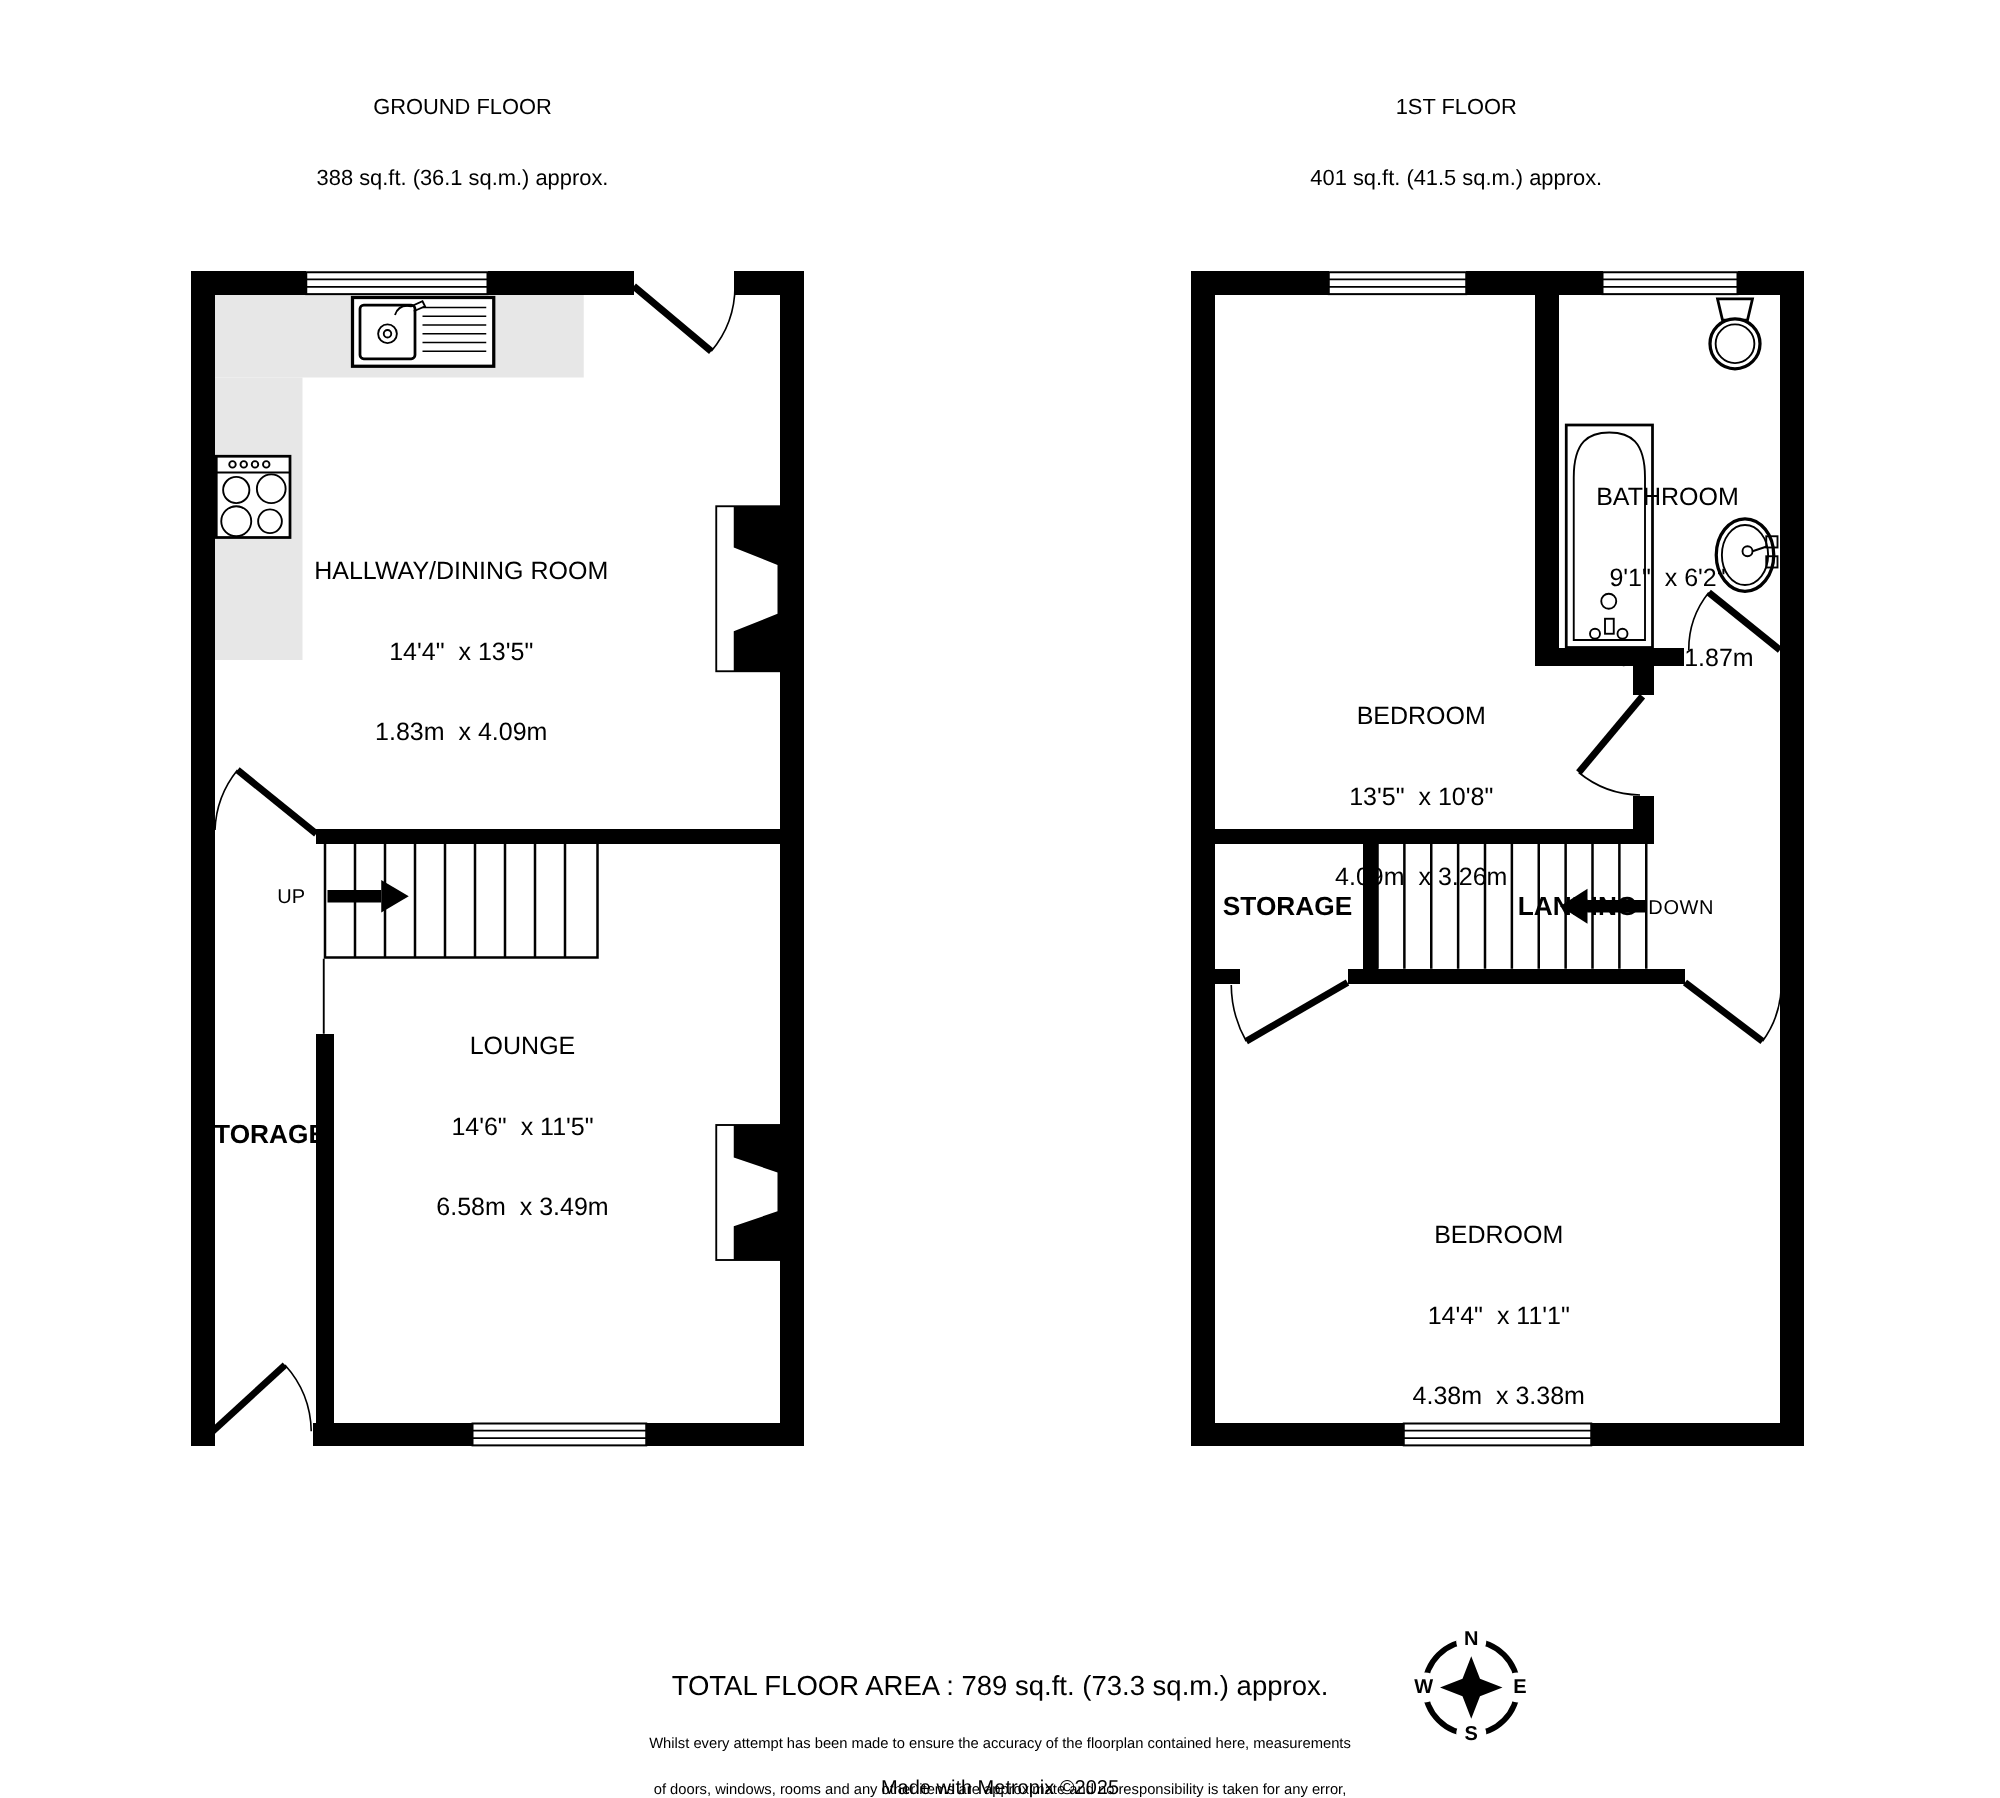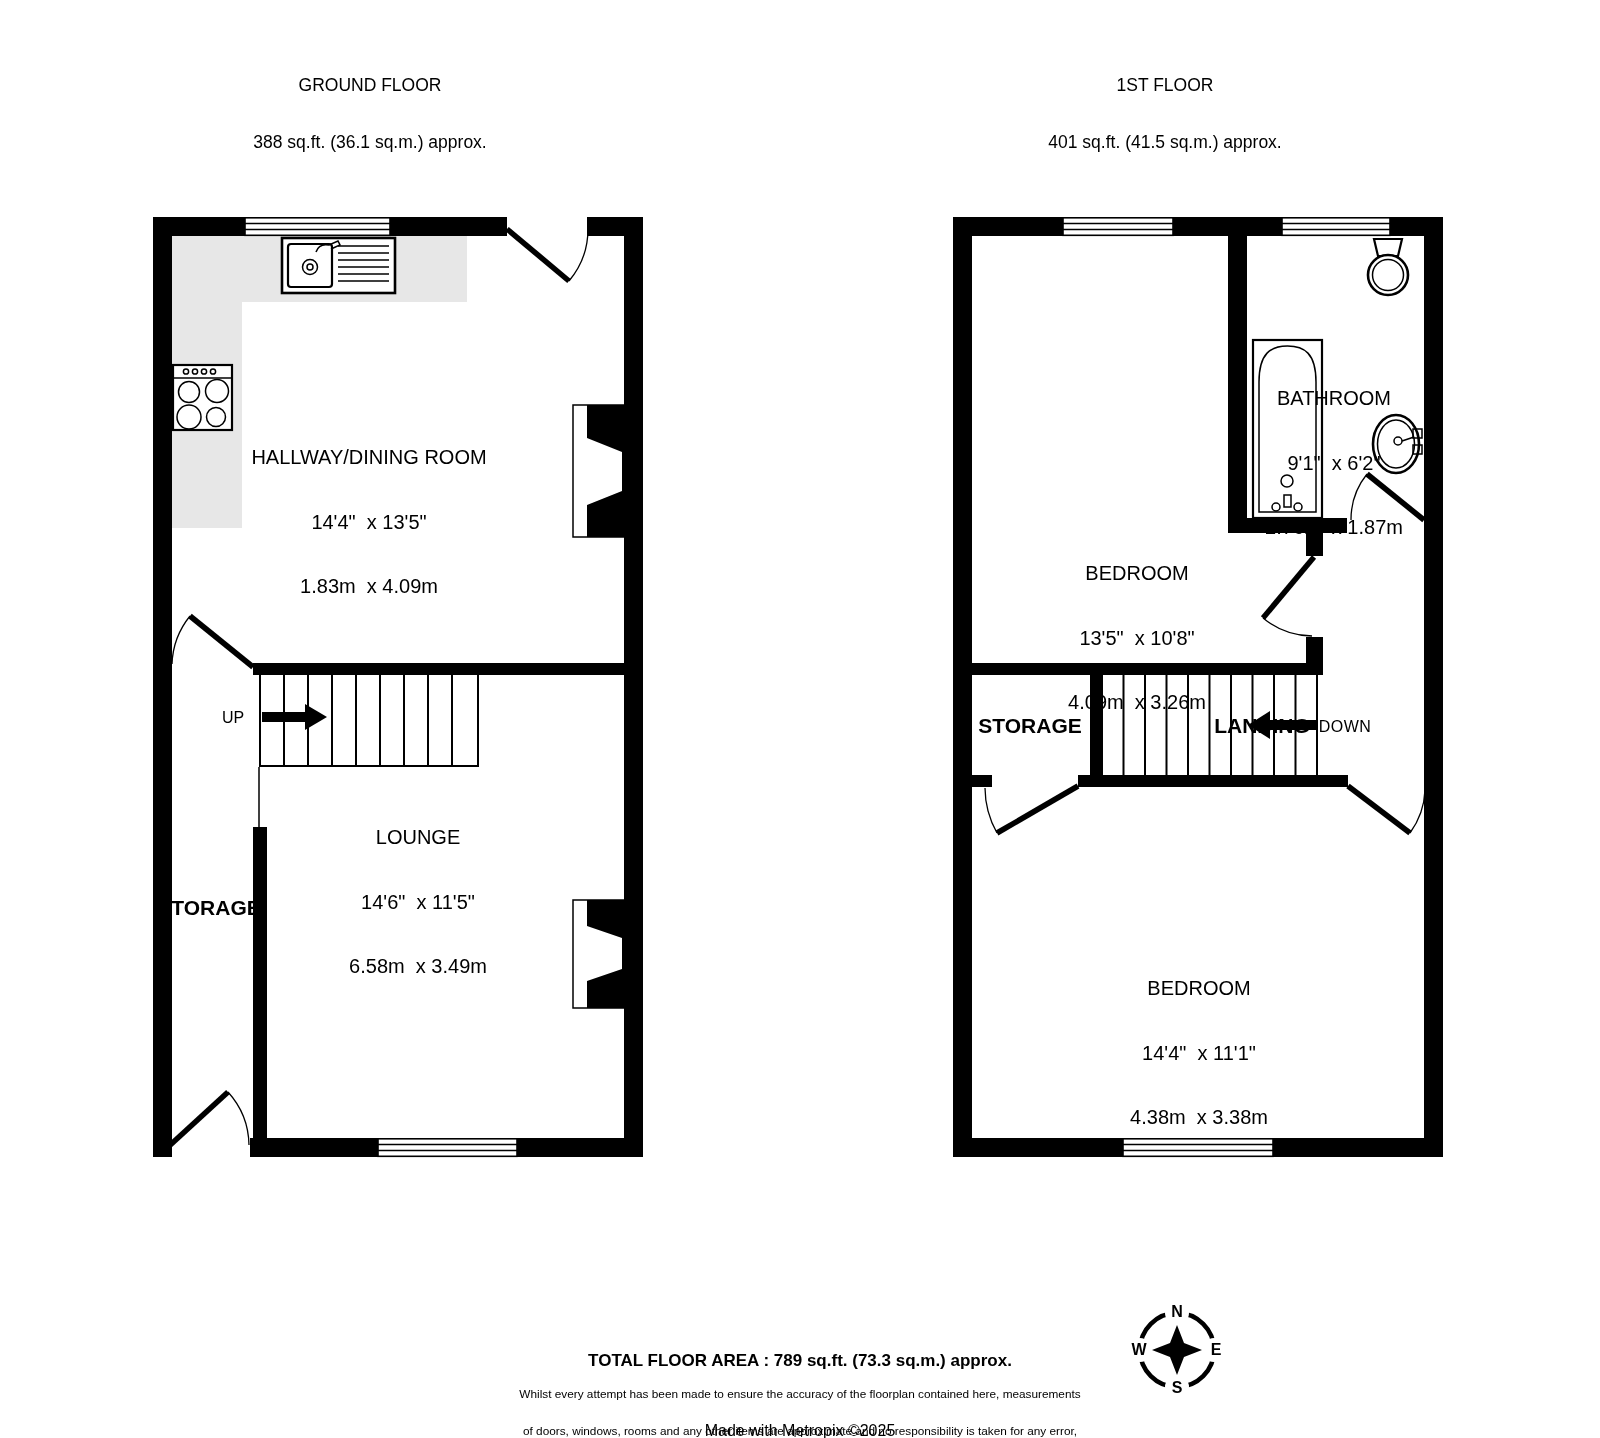--- a/index.html
+++ b/index.html
@@ -25,21 +25,21 @@
     text-align:center;
     white-space:pre;
     color:var(--text);
     z-index:2;
   }
   .floor-title{font-size:17.5px;line-height:19px;font-weight:400;}
   .room{font-size:20px;line-height:21.5px;font-weight:400;}
   .small-room{font-size:21px;line-height:22px;font-weight:700;}
   .dir{font-size:16px;line-height:17px;font-weight:400;}
   .compass-letter{font-size:16px;line-height:16px;font-weight:700;}
-  .footer-total{font-size:17px;line-height:18px;font-weight:700;margin-top:12px;}
+  .footer-total{font-size:22px;line-height:18px;font-weight:400;}
   .footer-disclaimer{font-size:11.8px;line-height:12.4px;font-weight:400;}
   .footer-credit{font-size:16px;line-height:13px;font-weight:400;}
 
   
   .wall{fill:var(--wall);stroke:none;}
   .counter{fill:var(--counter);stroke:none;}
   .win{fill:#ffffff;stroke:#000;stroke-width:1.6;}
   .winline{stroke:#000;stroke-width:1.3;fill:none;}
   .outline{fill:#ffffff;stroke:#000;stroke-width:1.5;}
   .door{stroke:#000;stroke-width:5.5;fill:none;}

